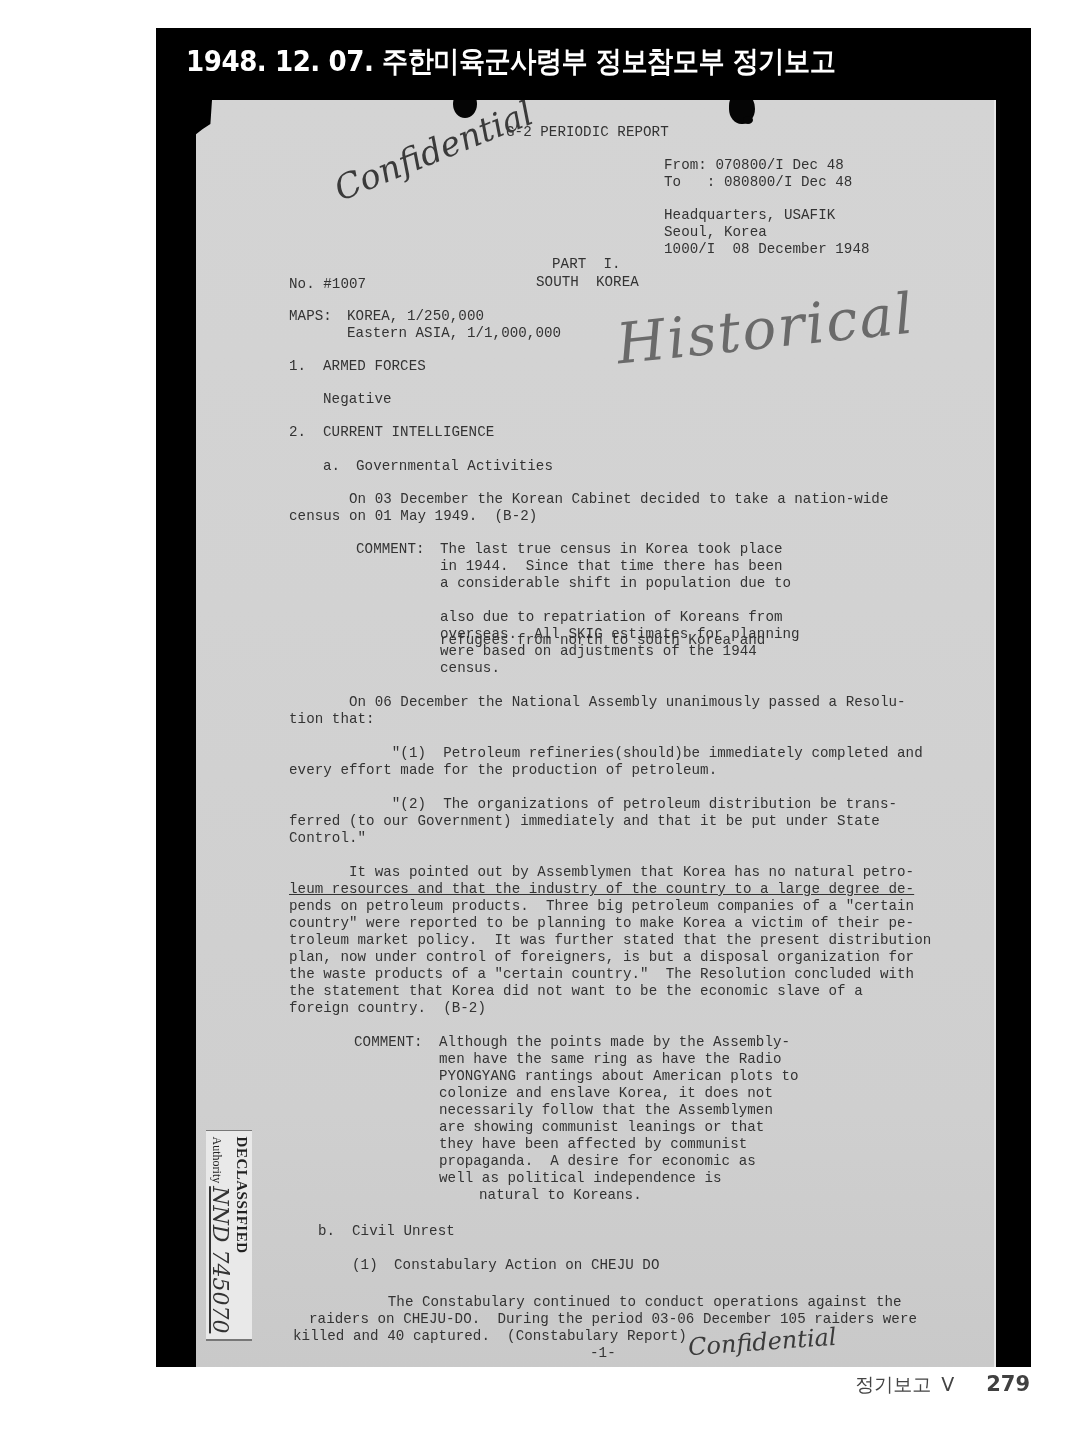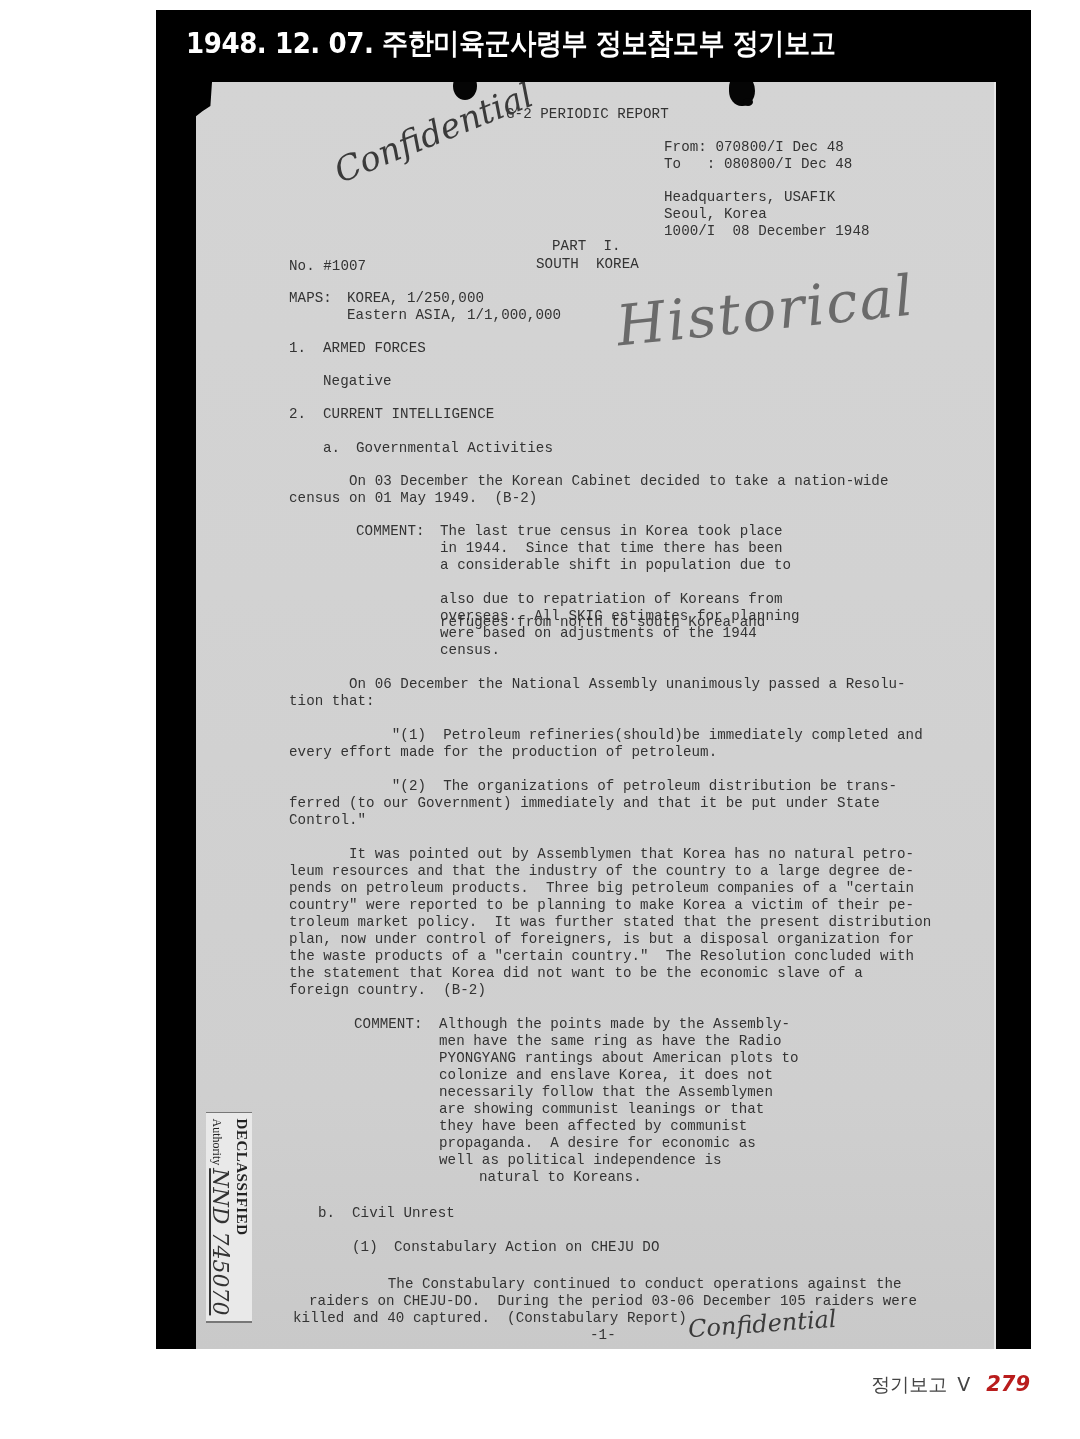--- a/index.html
+++ b/index.html
@@ -1,21 +1,21 @@
 <!DOCTYPE html>
 <html><head>
   <meta charset="utf-8">
   <style>
     html, body { margin: 0; padding: 0; }
     body {
       width: 1080px; height: 1439px; background: #ffffff; position: relative; overflow: hidden;
       font-family: "DejaVu Sans", sans-serif;
     }
     .frame {
-      position: absolute; left: 156px; top: 10px; width: 875px; height: 1339px; background: #000;
+      position: absolute; left: 156px; top: 28px; width: 875px; height: 1339px; background: #000;
     }
     .frame-title {
       position: absolute; left: 30px; top: 14px; color: #fff; font-size: 29px; font-weight: bold;
       letter-spacing: -0.5px; font-family: "DejaVu Sans", sans-serif; white-space: nowrap;
       transform: scaleX(0.9); transform-origin: left center;
     }
     .paper {
       position: absolute; left: 40px; top: 72px; width: 800px; height: 1267px;
       background: linear-gradient(180deg, #d4d4d4 0%, #d2d2d2 40%, #cfcfcf 80%, #c9c9c9 100%);
       clip-path: polygon(2% 0, 100% 0, 100% 100%, 0 100%, 0 2.7%, 0.8% 2.3%, 1.8% 1.9%);
@@ -47,21 +47,21 @@
       white-space: nowrap; font-family: "Liberation Serif", serif; color: #222; text-align: left;
     }
     .stamp-line1 { font-size: 15px; font-weight: bold; letter-spacing: 0.5px; display: block; }
     .stamp-line2 { font-size: 12px; display: block; }
     .stamp-hand { font-family: "DejaVu Serif", serif; font-style: italic; font-size: 22px; color: #333; text-decoration: underline; }
     .footer {
       position: absolute; right: 50px; top: 1372px; color: #444; font-size: 19px; white-space: nowrap;
     }
     .footer .section { font-weight: normal; color: #444; }
     .footer .sep { margin: 0 10px; color: #444; }
-    .footer .pnum { font-weight: bold; font-size: 21px; color: #b91c1c; margin-left: 6px; font-style: italic; }
+    .footer .pnum { font-weight: bold; font-size: 21px; color: #404040; margin-left: 22px; }
   </style>
 </head>
 <body>
 
 <div class="frame">
   <div class="frame-title">1948. 12. 07. 주한미육군사령부 정보참모부 정기보고</div>
 
   <div class="paper">
     <div class="paper-edge-right"></div>
     <div class="hole hole1"></div>
@@ -125,21 +125,21 @@
     </div>
 
     <div>
       <div class="tw" style="left:93px; top:696px;">            "(2)  The organizations of petroleum distribution be trans-</div>
       <div class="tw" style="left:93px; top:713px;">ferred (to our Government) immediately and that it be put under State</div>
       <div class="tw" style="left:93px; top:730px;">Control."</div>
     </div>
 
     <div>
       <div class="tw" style="left:93px; top:764px;">       It was pointed out by Assemblymen that Korea has no natural petro-</div>
-      <div class="tw" style="left:93px; top:781px;">leum resources and that the industry of the country to a large degree de-</div>
+      <div class="tw" style="left:93px; top:781px;text-decoration:underline;">leum resources and that the industry of the country to a large degree de-</div>
       <div class="tw" style="left:93px; top:798px;">pends on petroleum products.  Three big petroleum companies of a "certain</div>
       <div class="tw" style="left:93px; top:815px;">country" were reported to be planning to make Korea a victim of their pe-</div>
       <div class="tw" style="left:93px; top:832px;">troleum market policy.  It was further stated that the present distribution</div>
       <div class="tw" style="left:93px; top:849px;">plan, now under control of foreigners, is but a disposal organization for</div>
       <div class="tw" style="left:93px; top:866px;">the waste products of a "certain country."  The Resolution concluded with</div>
       <div class="tw" style="left:93px; top:883px;">the statement that Korea did not want to be the economic slave of a</div>
       <div class="tw" style="left:93px; top:900px;">foreign country.  (B-2)</div>
     </div>
 
     <div class="tw u" style="left:158px; top:934px;">COMMENT:</div>

